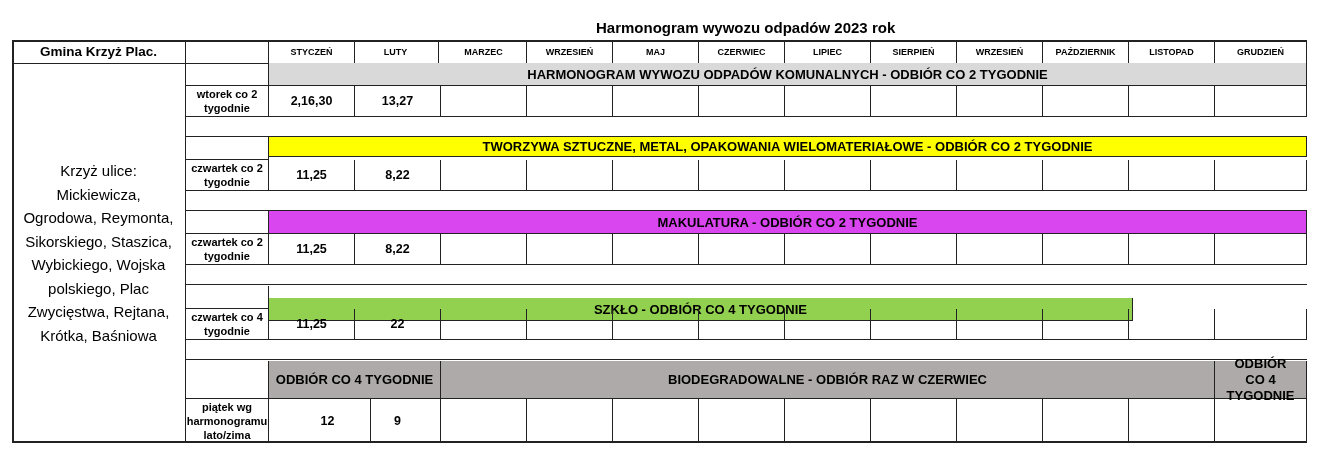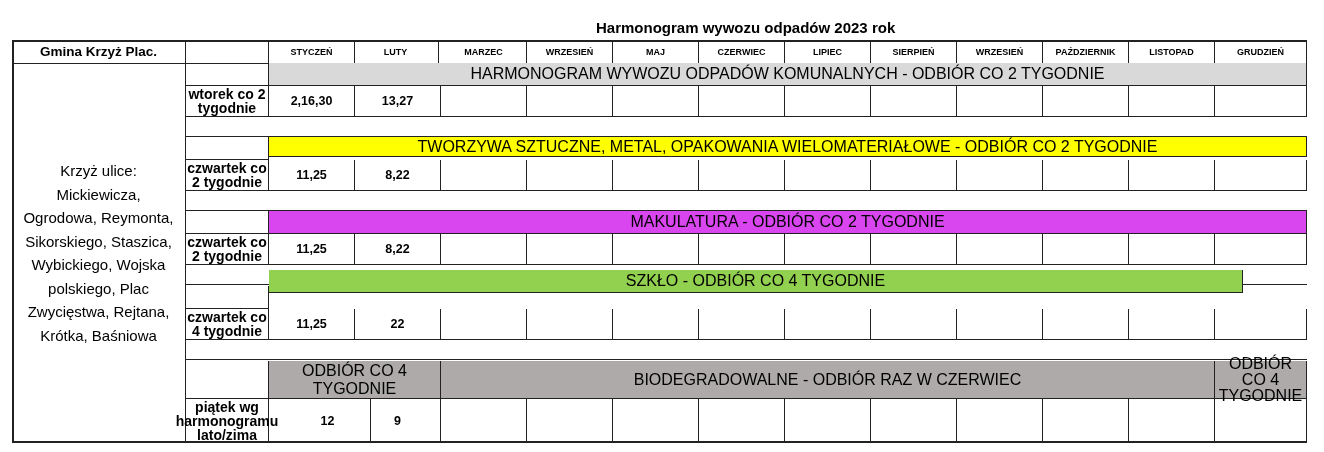--- a/index.html
+++ b/index.html
@@ -5,23 +5,23 @@
     html, body { margin: 0; padding: 0; background: #ffffff; }
     body { width: 1324px; height: 452px; position: relative; overflow: hidden;
            font-family: "Liberation Sans", "DejaVu Sans", sans-serif; color: #000; }
     .title { position: absolute; top: 19px; left: 0; width: 1324px; text-align: center;
              font-weight: bold; font-size: 15px; letter-spacing: 0; }
     .title span { position: absolute; left: 596px; white-space: nowrap; }
     .abs { position: absolute; box-sizing: border-box; display: flex; align-items: center;
            justify-content: center; text-align: center; }
     .cell { border-right: 1.5px solid #222; border-bottom: 1.5px solid #222; }
     .hdr { font-size: 9px; font-weight: bold; }
-    .band { font-size: 16px; font-weight: normal; }
+    .band { font-size: 13px; font-weight: bold; }
     .val { font-size: 12.5px; font-weight: bold; }
-    .freq { font-size: 14px; font-weight: bold; line-height: 14px; }
+    .freq { font-size: 11px; font-weight: bold; line-height: 14px; }
     .gray1 { background: #d9d9d9; }
     .yellow { background: #ffff00; }
     .blue { background: #d946ef; }
     .green { background: #92d050; }
     .gray2 { background: #aeaaaa; }
     .streets { font-size: 15px; line-height: 23.5px; font-weight: normal; }
   </style>
 </head>
 <body>
 
@@ -89,21 +89,21 @@
     <div class="abs cell val" style="left: 613px; top: 234px; width: 86px; height: 31px;"></div>
     <div class="abs cell val" style="left: 699px; top: 234px; width: 86px; height: 31px;"></div>
     <div class="abs cell val" style="left: 785px; top: 234px; width: 86px; height: 31px;"></div>
     <div class="abs cell val" style="left: 871px; top: 234px; width: 86px; height: 31px;"></div>
     <div class="abs cell val" style="left: 957px; top: 234px; width: 86px; height: 31px;"></div>
     <div class="abs cell val" style="left: 1043px; top: 234px; width: 86px; height: 31px;"></div>
     <div class="abs cell val" style="left: 1129px; top: 234px; width: 86px; height: 31px;"></div>
     <div class="abs cell val" style="left: 1215px; top: 234px; width: 92px; height: 31px;"></div>
     <div class="abs " style="left: 186px; top: 265px; width: 1121px; height: 20px; border-bottom: 1.5px solid rgb(34, 34, 34);"></div>
     <div class="abs cell" style="left: 186px; top: 286px; width: 83px; height: 23px;"></div>
-    <div class="abs cell band green" style="left: 269px; top: 270px; width: 974px; height: 23px;">SZKŁO - ODBIÓR CO 4 TYGODNIE</div>
+    <div class="abs cell band green" style="left: 269px; top: 298px; width: 864px; height: 23px;">SZKŁO - ODBIÓR CO 4 TYGODNIE</div>
     <div class="abs cell freq" style="left: 186px; top: 309px; width: 83px; height: 31px;">czwartek co 4 tygodnie</div>
     <div class="abs cell val" style="left: 269px; top: 309px; width: 86px; height: 31px;">11,25</div>
     <div class="abs cell val" style="left: 355px; top: 309px; width: 86px; height: 31px;">22</div>
     <div class="abs cell val" style="left: 441px; top: 309px; width: 86px; height: 31px;"></div>
     <div class="abs cell val" style="left: 527px; top: 309px; width: 86px; height: 31px;"></div>
     <div class="abs cell val" style="left: 613px; top: 309px; width: 86px; height: 31px;"></div>
     <div class="abs cell val" style="left: 699px; top: 309px; width: 86px; height: 31px;"></div>
     <div class="abs cell val" style="left: 785px; top: 309px; width: 86px; height: 31px;"></div>
     <div class="abs cell val" style="left: 871px; top: 309px; width: 86px; height: 31px;"></div>
     <div class="abs cell val" style="left: 957px; top: 309px; width: 86px; height: 31px;"></div>

